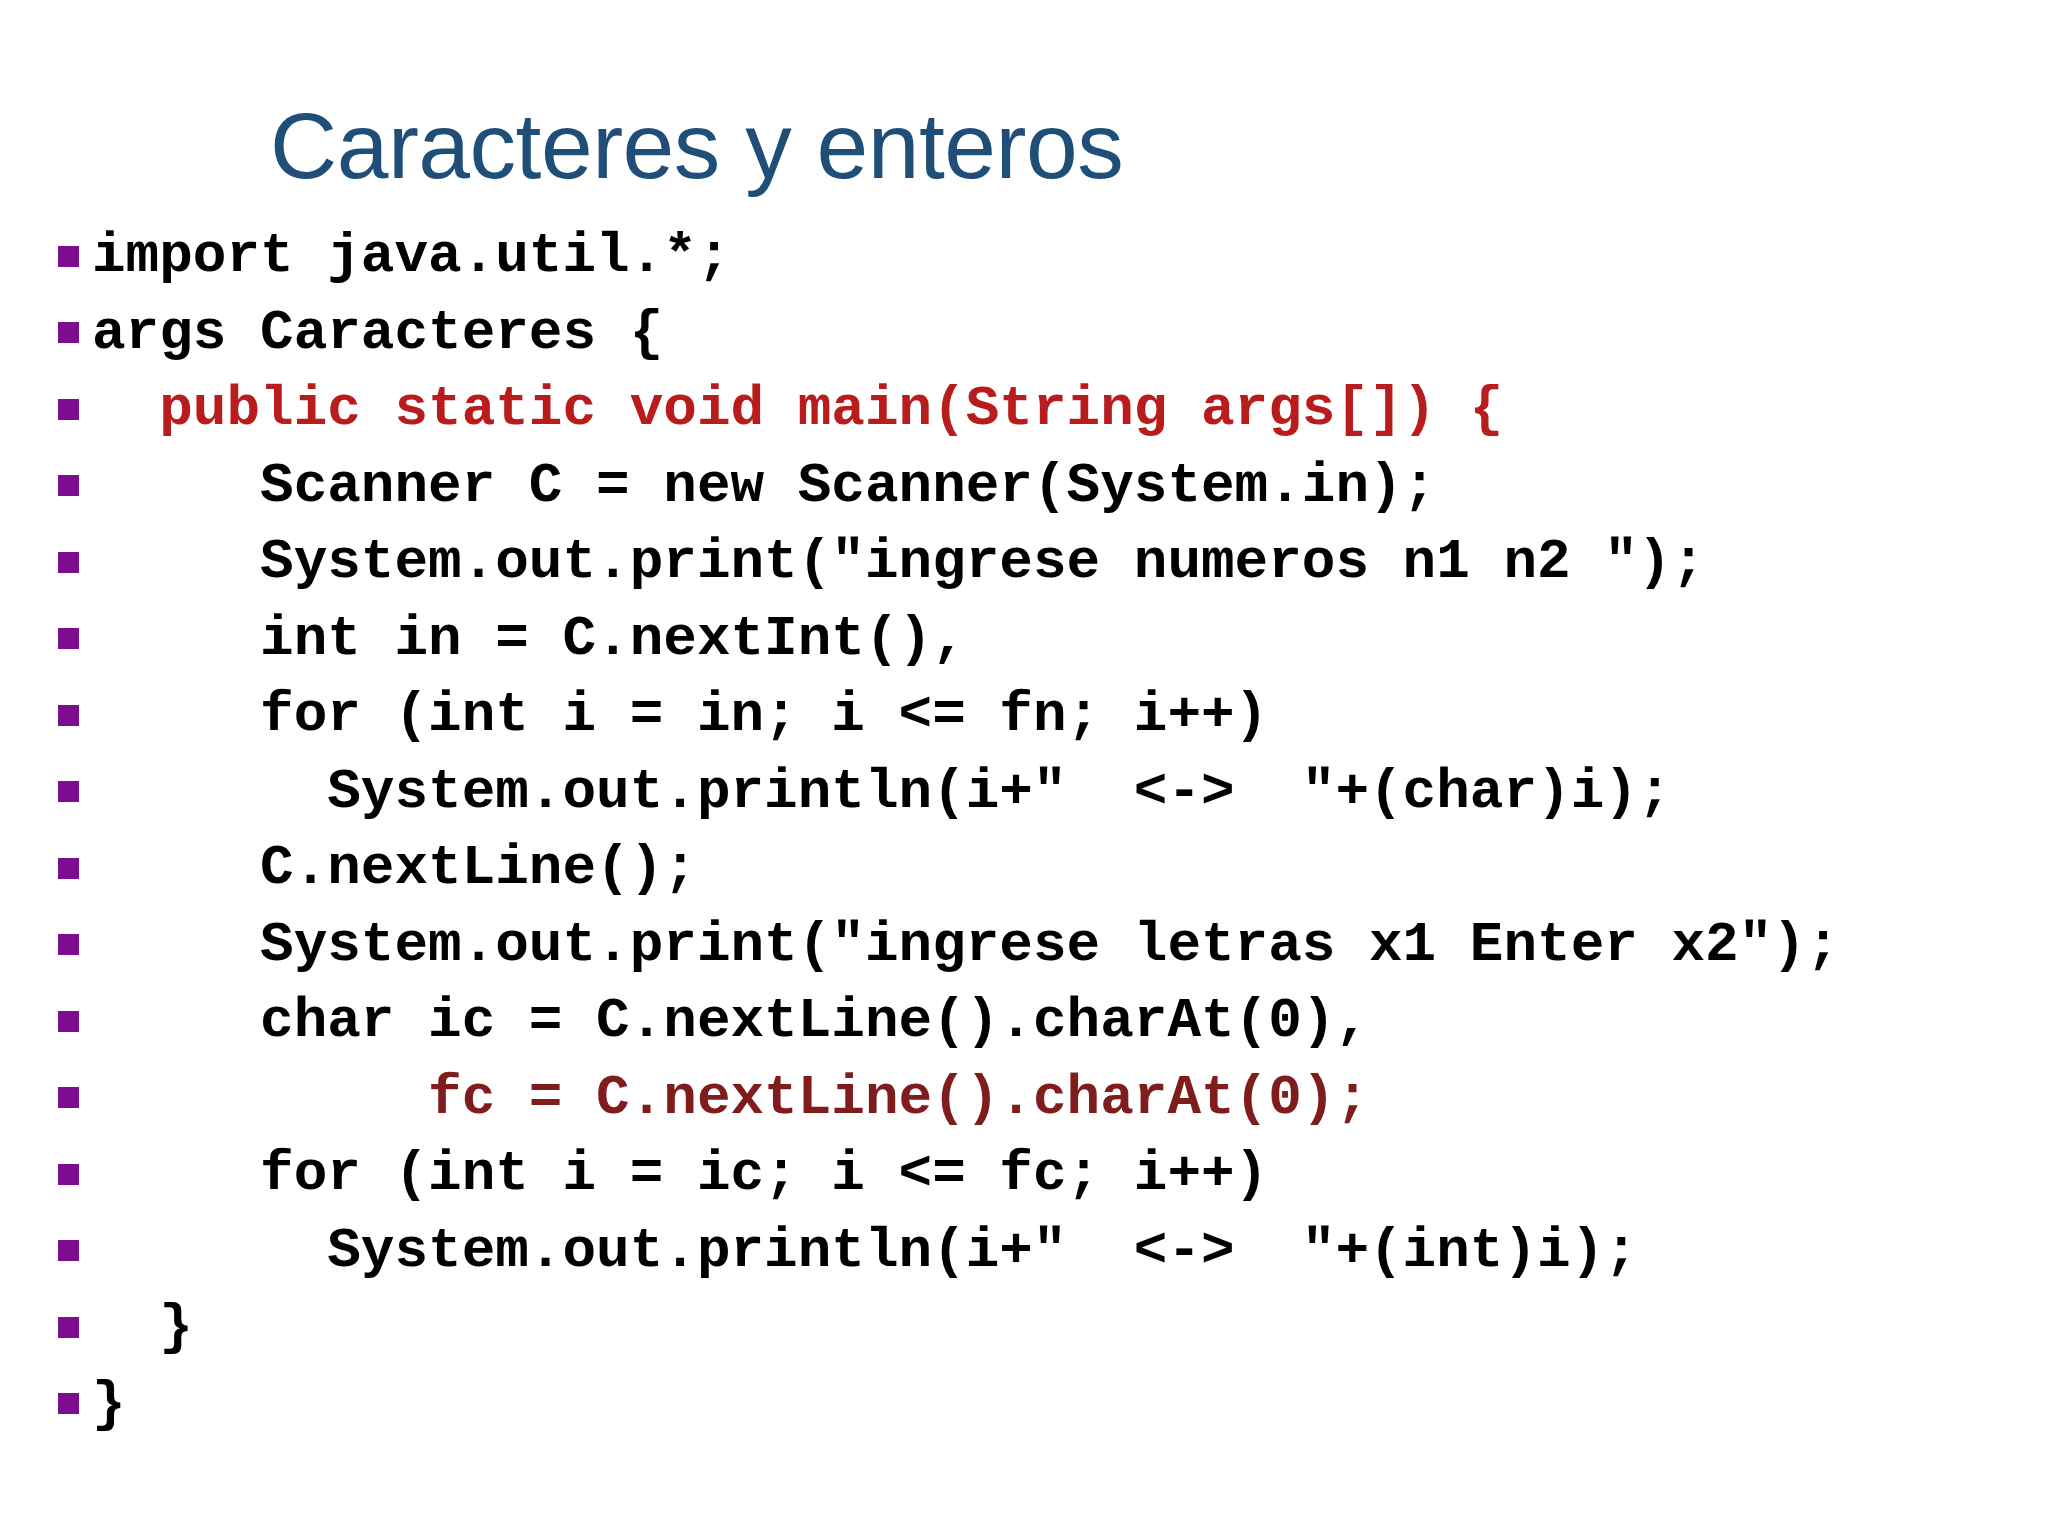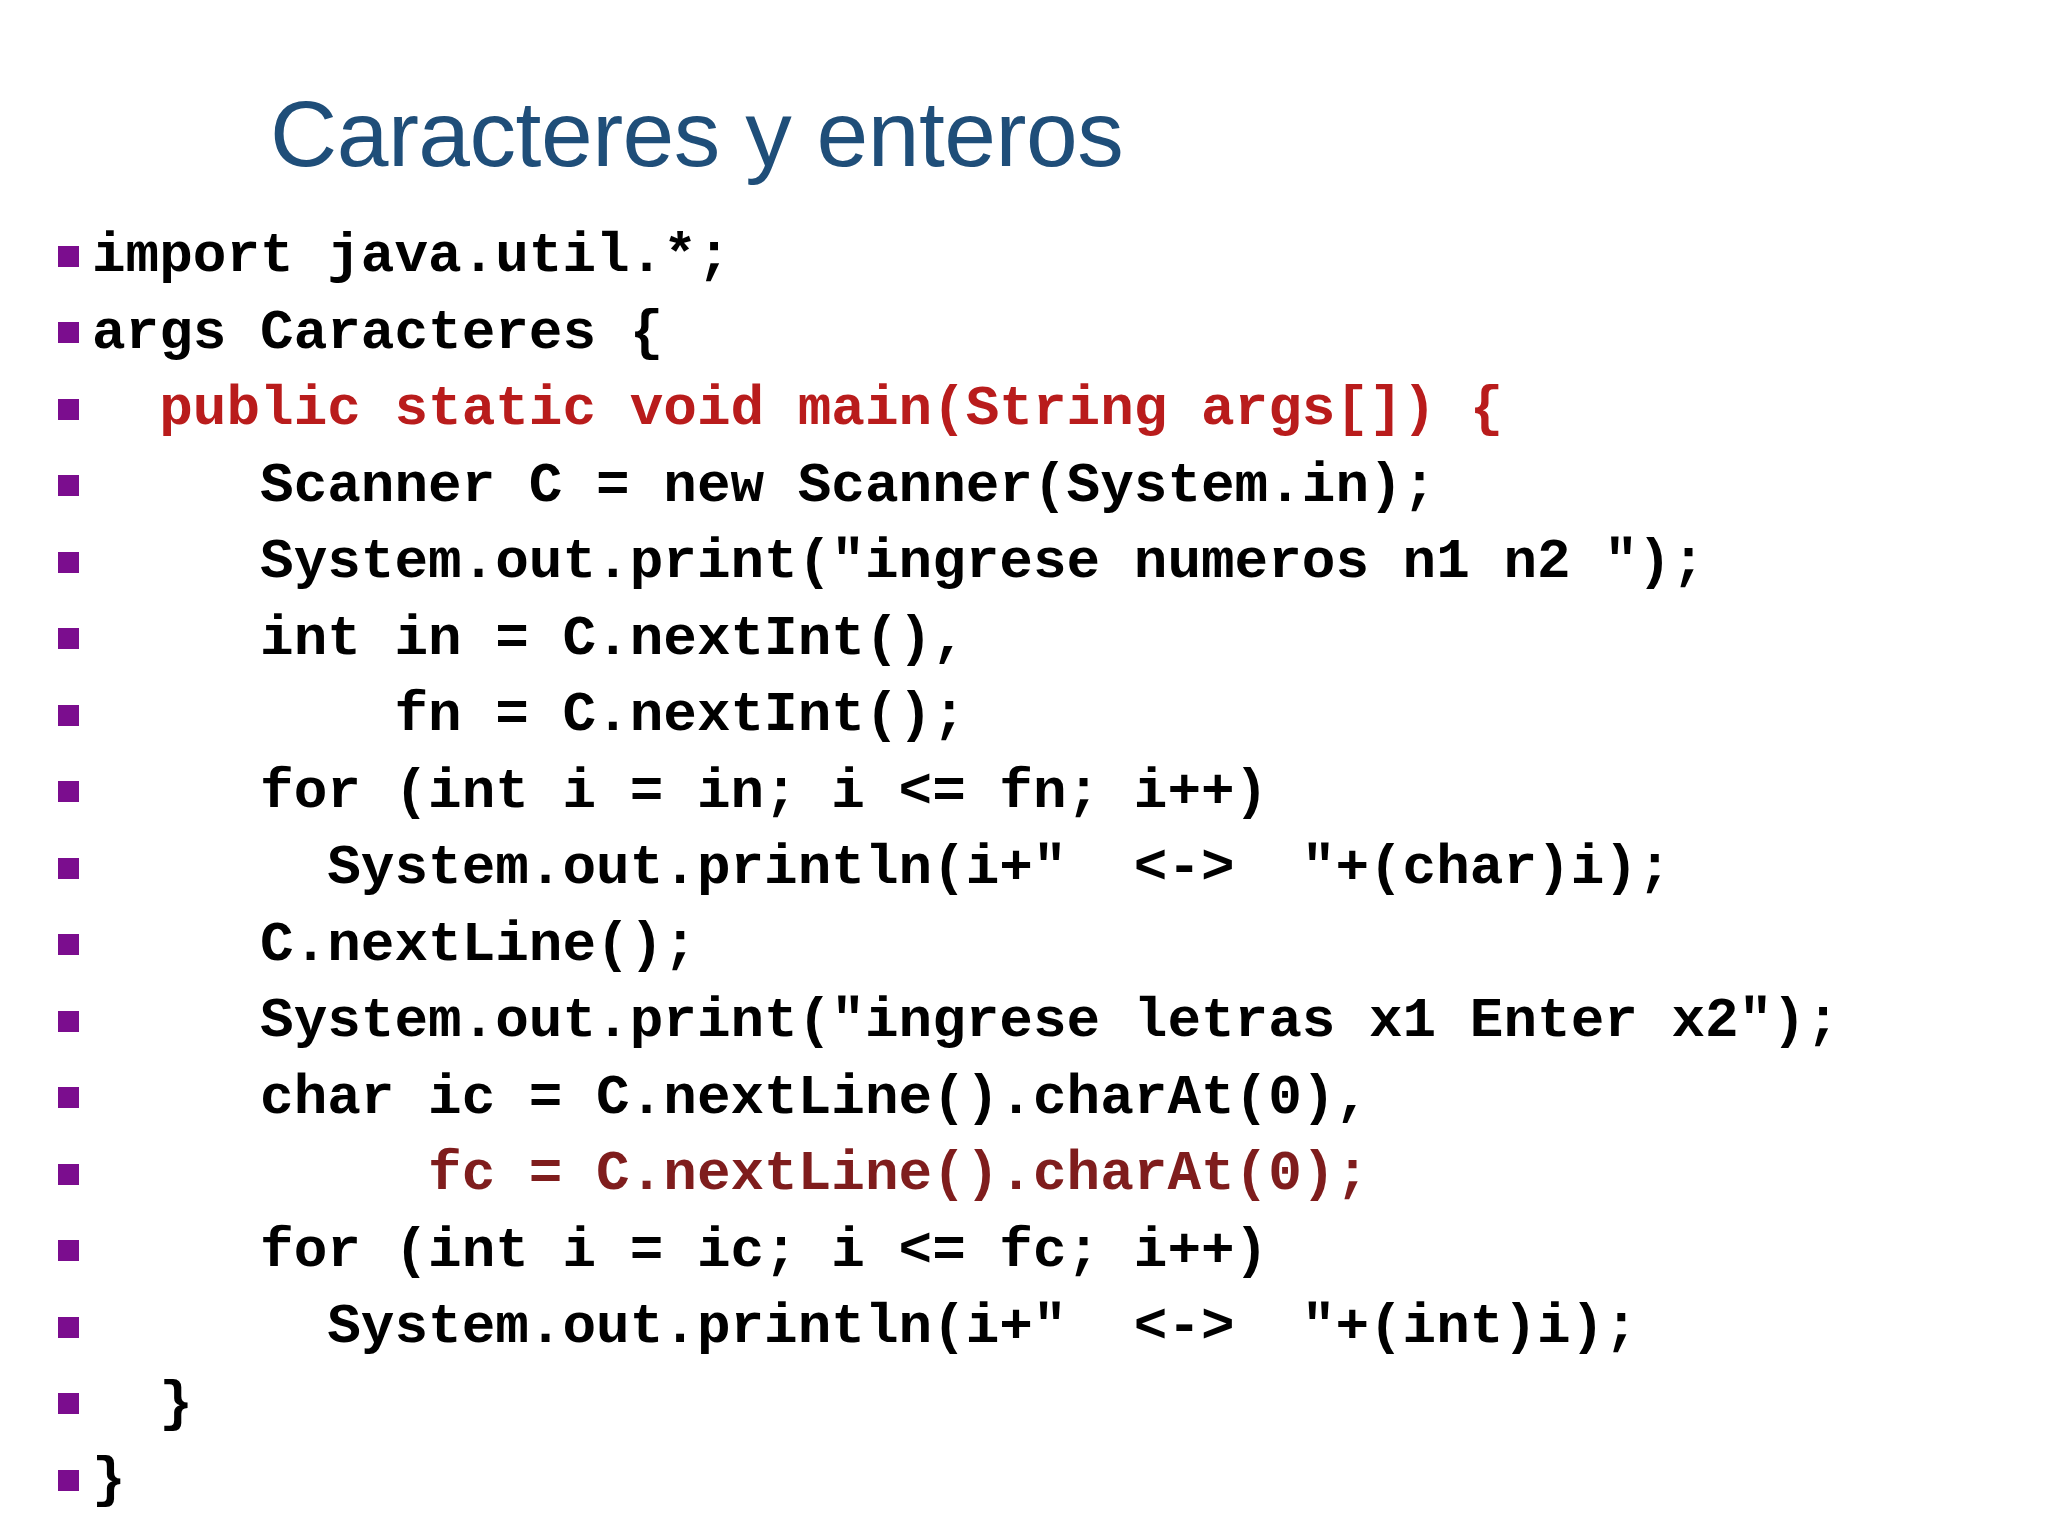--- a/index.html
+++ b/index.html
@@ -16,21 +16,21 @@
   .slide {
     position: relative;
     width: 2048px;
     height: 1536px;
     background: #ffffff;
     box-sizing: border-box;
   }
   .slide-title {
     position: absolute;
     left: 270px;
-    top: 22px;
+    top: 34px;
     width: 1600px;
     font-family: "Liberation Sans", sans-serif;
     font-size: 93px;
     font-weight: 400;
     color: #1F4E79;
     letter-spacing: -0.5px;
     line-height: 1.08;
     white-space: nowrap;
   }
   .code-body {
@@ -115,26 +115,20 @@
       <span class="code-text" style="color: rgb(0, 0, 0);">     System.out.print("ingrese numeros n1 n2 ");</span>
     </div>
 
     <div class="code-line">
       <span class="bullet-cell">
           <span class="bullet" style="background: rgb(123, 13, 142);"></span>
         </span>
       <span class="code-text" style="color: rgb(0, 0, 0);">     int in = C.nextInt(),</span>
     </div>
 
-    <div class="code-line">
-      <span class="bullet-cell">
-          <span class="bullet" style="background: rgb(123, 13, 142);"></span>
-        </span>
-      <span class="code-text" style="color: rgb(0, 0, 0);">         fn = C.nextInt();</span>
-    </div>
 
     <div class="code-line">
       <span class="bullet-cell">
           <span class="bullet" style="background: rgb(123, 13, 142);"></span>
         </span>
       <span class="code-text" style="color: rgb(0, 0, 0);">     for (int i = in; i &lt;= fn; i++)</span>
     </div>
 
     <div class="code-line">
       <span class="bullet-cell">

